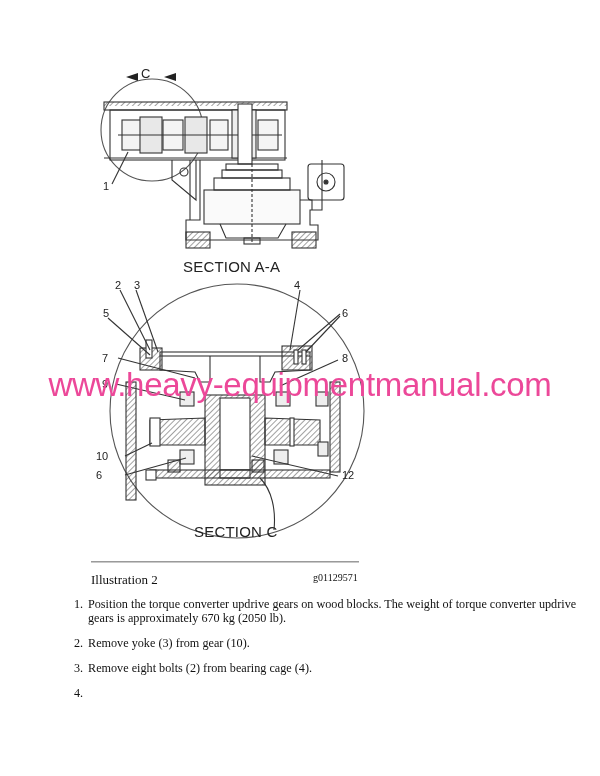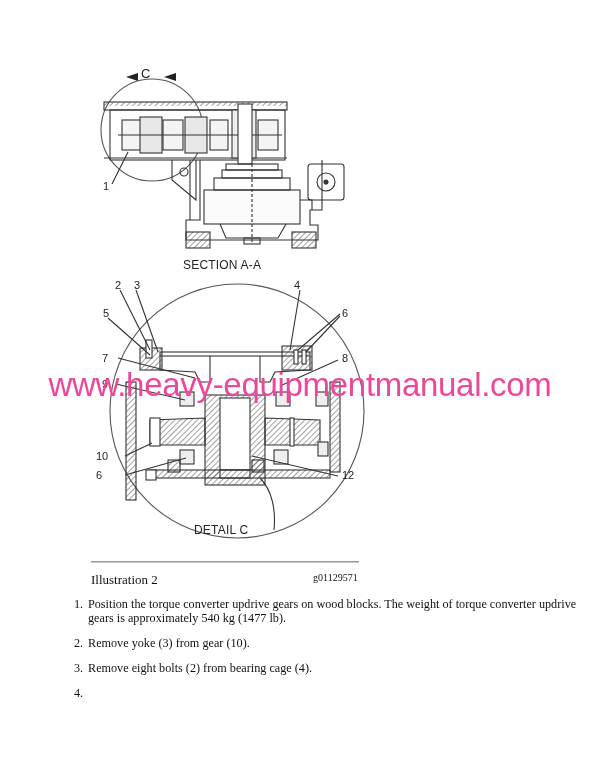--- a/index.html
+++ b/index.html
@@ -1,19 +1,19 @@
 <!DOCTYPE html>
 <html><head>
   <meta charset="utf-8">
   <style>
     html, body { margin: 0; padding: 0; background: #ffffff; }
     body { width: 600px; height: 776px; position: relative; overflow: hidden; font-family: "Liberation Serif", serif; color: #111; }
     .figure { position: absolute; left: 0; top: 0; width: 600px; height: 560px; }
     .figure svg { position: absolute; left: 0; top: 0; }
-    .section-label { position: absolute; font-family: "Liberation Sans", sans-serif; font-size: 12px; color: #222; letter-spacing: 0.2px; }
+    .section-label { position: absolute; font-family: "Liberation Sans", sans-serif; font-size: 15px; color: #222; letter-spacing: 0.2px; }
     .callout { position: absolute; font-family: "Liberation Sans", sans-serif; font-size: 11px; color: #222; }
     .watermark { position: absolute; left: 0; top: 366px; width: 600px; text-align: center; font-family: "Liberation Sans", sans-serif; font-size: 33px; color: #ec4899; letter-spacing: -0.3px; white-space: nowrap; }
     .rule { position: absolute; left: 91px; top: 561px; width: 268px; height: 1px; background: #9a9a9a; border-bottom: 1px solid #c9c9c9; }
     .caption-left { position: absolute; left: 91px; top: 572px; font-size: 13px; }
     .caption-right { position: absolute; left: 313px; top: 572px; font-size: 10px; }
     .steps { position: absolute; left: 74px; top: 597px; width: 520px; margin: 0; padding: 0; list-style: none; font-size: 12.2px; line-height: 14px; }
     .steps li { position: relative; padding-left: 14px; margin-bottom: 11px; }
     .steps .num { position: absolute; left: 0; top: 0; }
   </style>
 </head>
@@ -124,21 +124,21 @@
       <line x1="340" y1="314" x2="298" y2="350"></line>
       <line x1="340" y1="316" x2="306" y2="352"></line>
       <line x1="338" y1="360" x2="280" y2="386"></line>
       <line x1="125" y1="456" x2="152" y2="443"></line>
       <line x1="125" y1="475" x2="186" y2="458"></line>
       <line x1="338" y1="476" x2="252" y2="456"></line>
     </g>
   </svg>
 
   <span class="section-label" style="left:183px; top:258px;">SECTION A-A</span>
-  <span class="section-label" style="left:194px; top:523px;">DETAIL C</span>
+  <span class="section-label" style="left:194px; top:523px;">SECTION C</span>
   <span class="callout" style="left:141px; top:66px; font-size:13px;">C</span>
 
   <span class="callout" style="left:103px; top:180px;">1</span>
 
   <span class="callout" style="left:115px; top:279px;">2</span>
   <span class="callout" style="left:134px; top:279px;">3</span>
   <span class="callout" style="left:294px; top:279px;">4</span>
   <span class="callout" style="left:103px; top:307px;">5</span>
   <span class="callout" style="left:342px; top:307px;">6</span>
   <span class="callout" style="left:102px; top:352px;">7</span>
@@ -151,21 +151,21 @@
   <div class="watermark">www.heavy-equipmentmanual.com</div>
 </div>
 
 <div class="rule"></div>
 <span class="caption-left">Illustration 2</span>
 <span class="caption-right">g01129571</span>
 
 <ol class="steps">
   <li>
     <span class="num">1.</span>
-    <span>Position the torque converter updrive gears on wood blocks. The weight of torque converter updrive gears is approximately 540 kg (1477 lb).</span>
+    <span>Position the torque converter updrive gears on wood blocks. The weight of torque converter updrive gears is approximately 670 kg (2050 lb).</span>
   </li>
   <li>
     <span class="num">2.</span>
     <span>Remove yoke (3) from gear (10).</span>
   </li>
   <li>
     <span class="num">3.</span>
     <span>Remove eight bolts (2) from bearing cage (4).</span>
   </li>
   <li>

